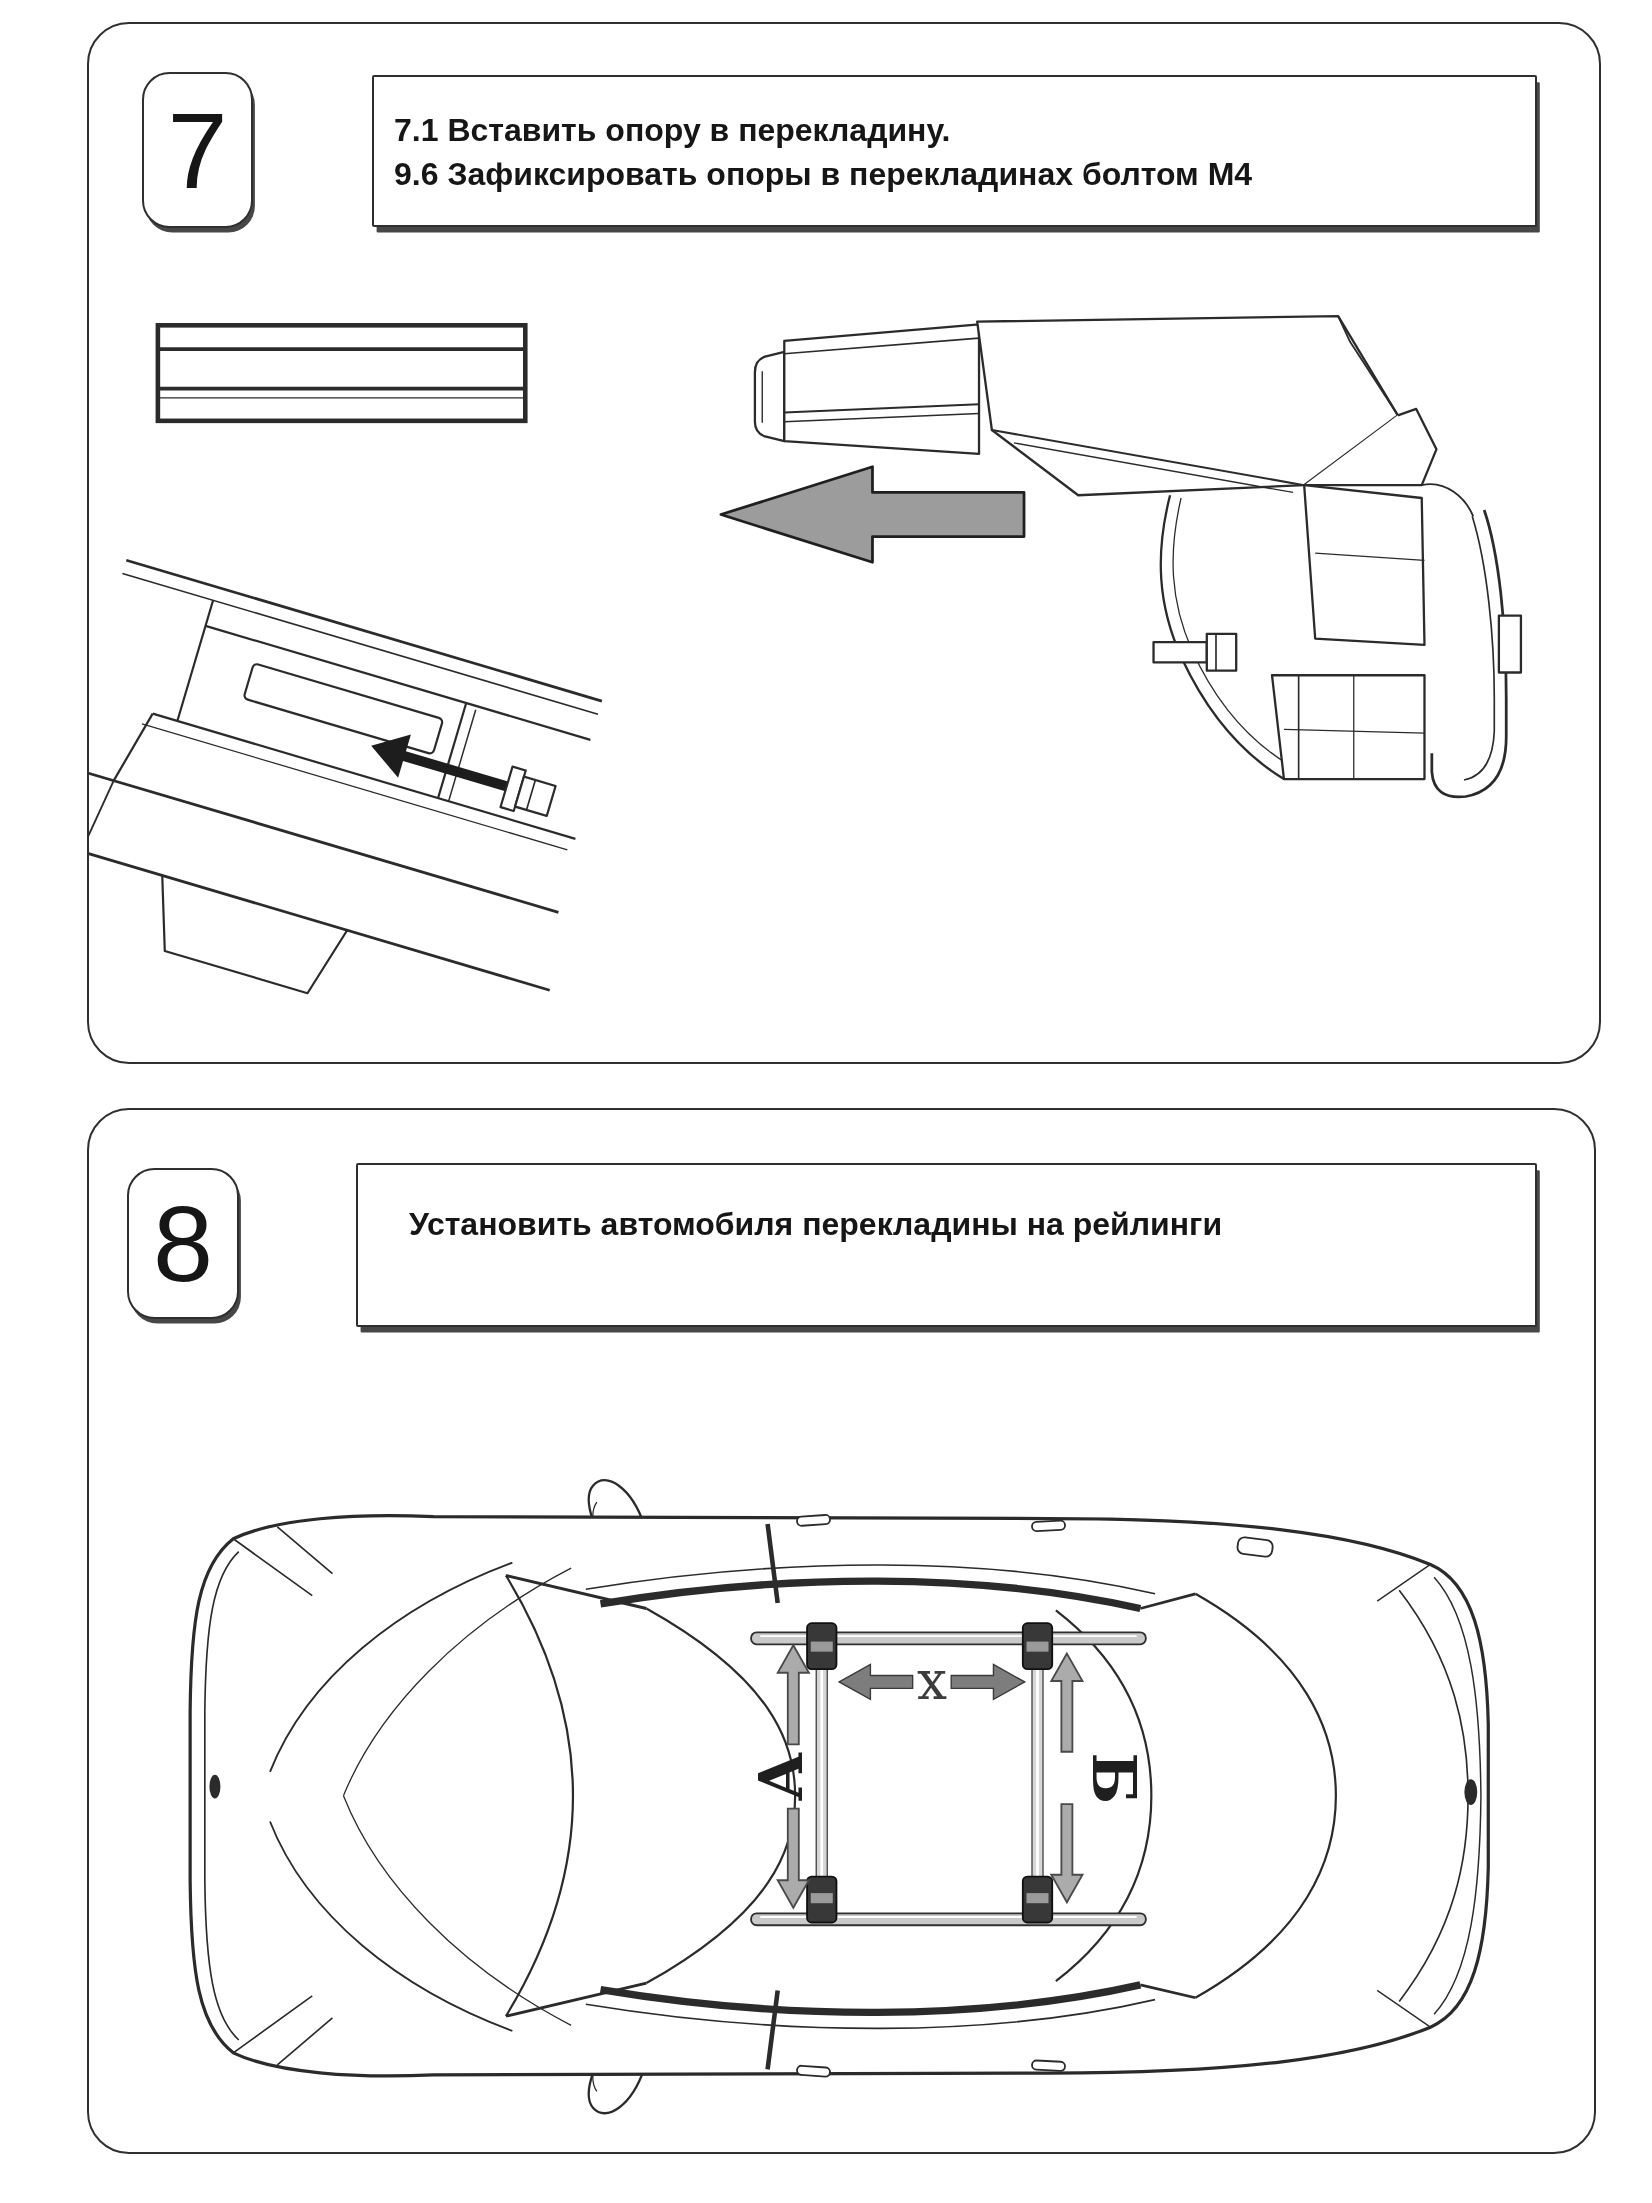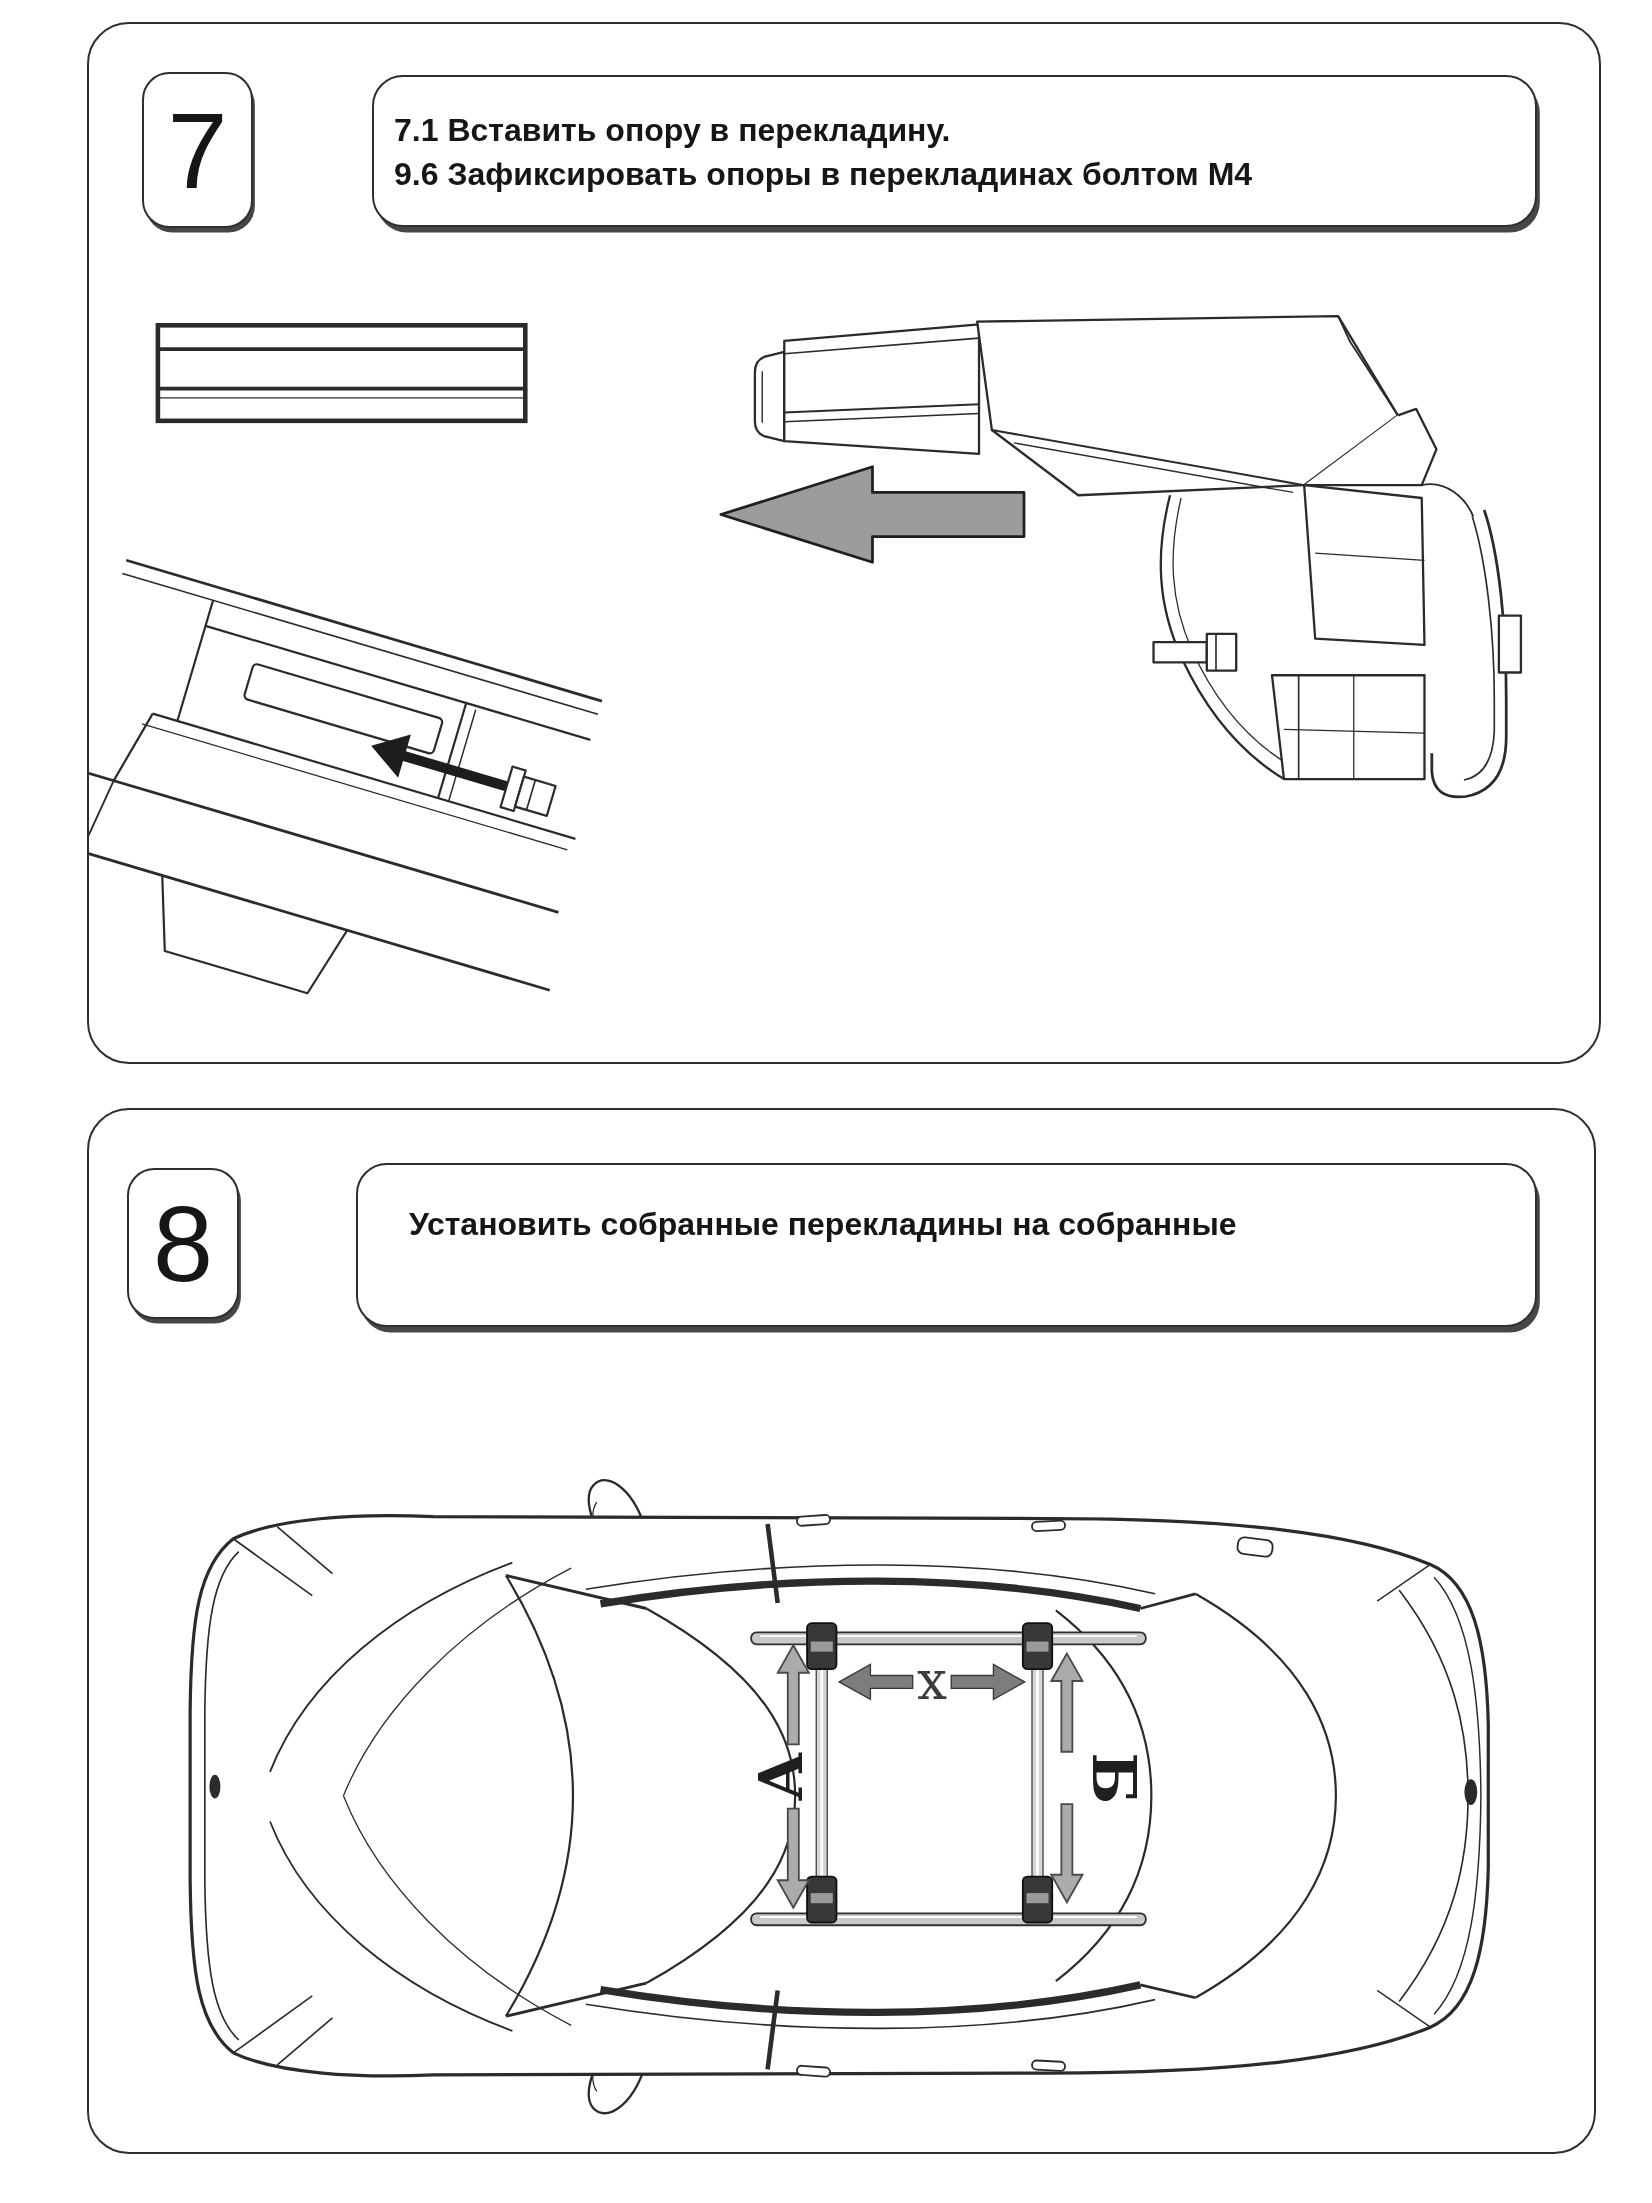--- a/index.html
+++ b/index.html
@@ -14,21 +14,21 @@
   #panel8{left:87px;top:1108px;width:1505px;height:1042px;}
   .numbox{
     position:absolute;border:2.8px solid #2f2f2f;border-radius:27.5px;background:#fff;
     display:flex;align-items:center;justify-content:center;
     font-size:108px;font-weight:400;color:#161616;
     box-shadow:2.8px 5.5px 0 -0.9px #474747;
   }
   #panel7 .numbox{left:53px;top:48px;width:107px;height:152px;}
   #panel8 .numbox{left:38px;top:58px;width:108px;height:147px;}
   .instrbox{
-    position:absolute;border:2.8px solid #2f2f2f;border-radius:31px;background:#fff;
+    position:absolute;border:2.8px solid #2f2f2f;border-radius:2px;background:#fff;
     box-shadow:3.7px 6.4px 0 -0.9px #474747;
     font-weight:bold;color:#161616;
   }
   #panel7 .instrbox{
     left:283px;top:51px;width:1165px;height:152px;
     font-size:32px;line-height:44px;padding:31px 0 0 20px;box-sizing:border-box;
   }
   #panel8 .instrbox{
     left:267px;top:53px;width:1181px;height:164px;
     font-size:32px;line-height:52px;padding:33px 0 0 51px;box-sizing:border-box;
@@ -130,21 +130,21 @@
       <path d="M120,318 L146,396 L308,396 L330,318" stroke-width="2.4"></path>
     </g>
   </svg>
 </section>
 
 <section class="panel" id="panel8">
   <div class="numbox">
     <span>8</span>
   </div>
   <div class="instrbox">
-    <div>Установить собранные перекладины на собранные</div>
+    <div>Установить автомобиля перекладины на рейлинги</div>
   </div>
 
   <svg class="drawing" viewBox="95 1207 1639 1135" xmlns="http://www.w3.org/2000/svg">
 
     <g stroke="#2b2b2b" fill="none" stroke-linejoin="round">
 
       <path d="M676,1714 C648,1672 630,1632 644,1616 C658,1600 686,1618 700,1660 C707,1681 711,1701 712,1715 Z" fill="#ffffff" stroke-width="2.5"></path>
       <path d="M662,1702 C646,1672 638,1648 648,1634" stroke-width="1.4"></path>
       <path d="M676,2196 C648,2238 630,2278 644,2294 C658,2310 686,2292 700,2250 C707,2229 711,2209 712,2195 Z" fill="#ffffff" stroke-width="2.5"></path>
       <path d="M662,2208 C646,2238 638,2262 648,2276" stroke-width="1.4"></path>

